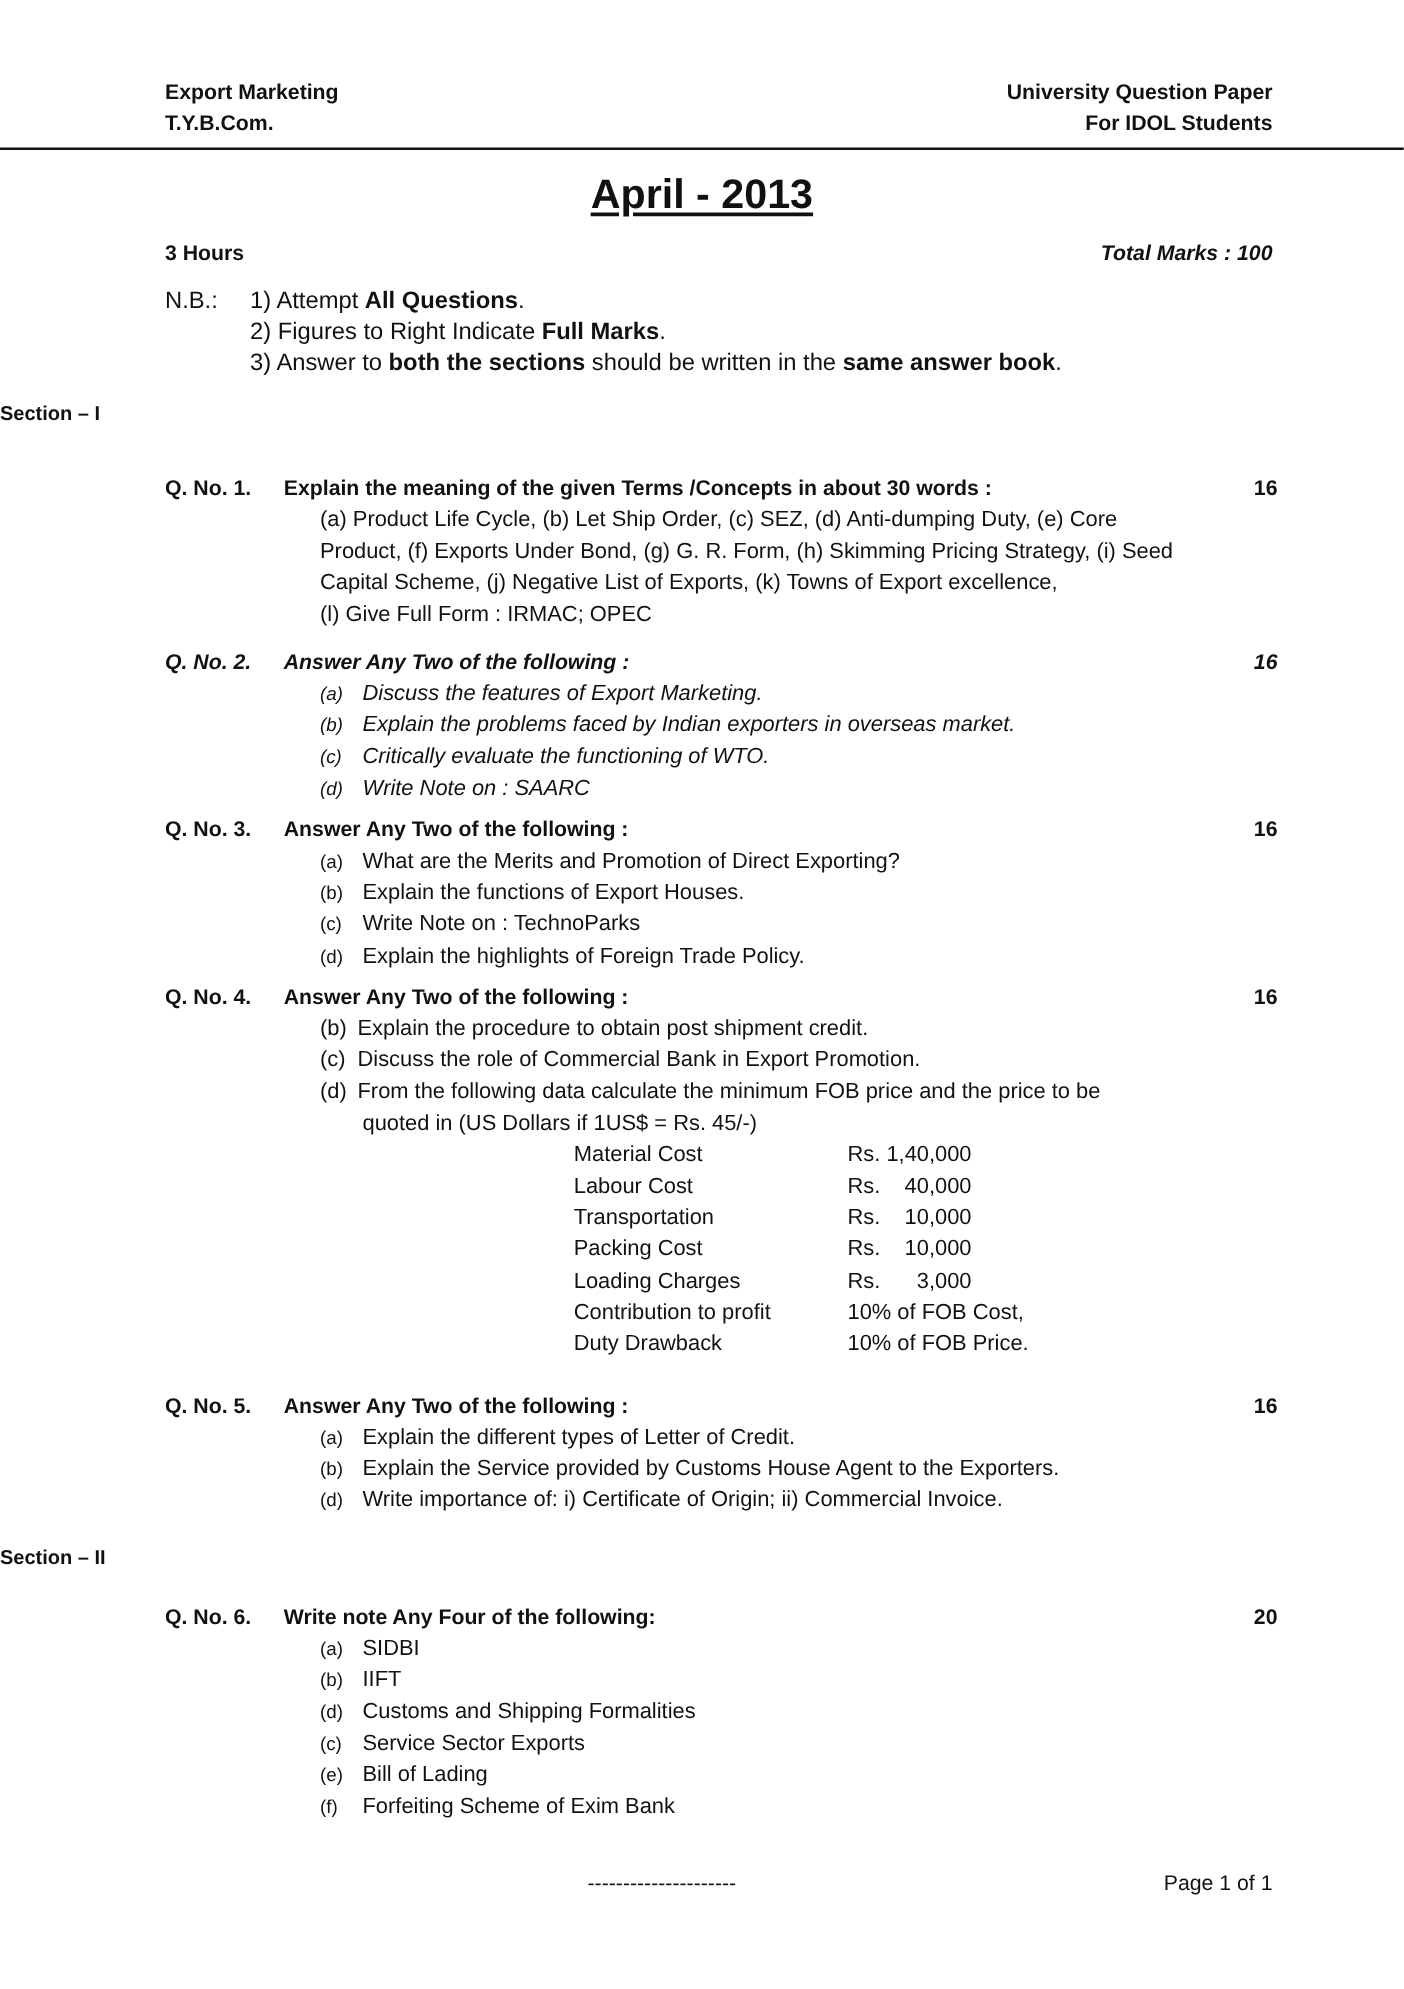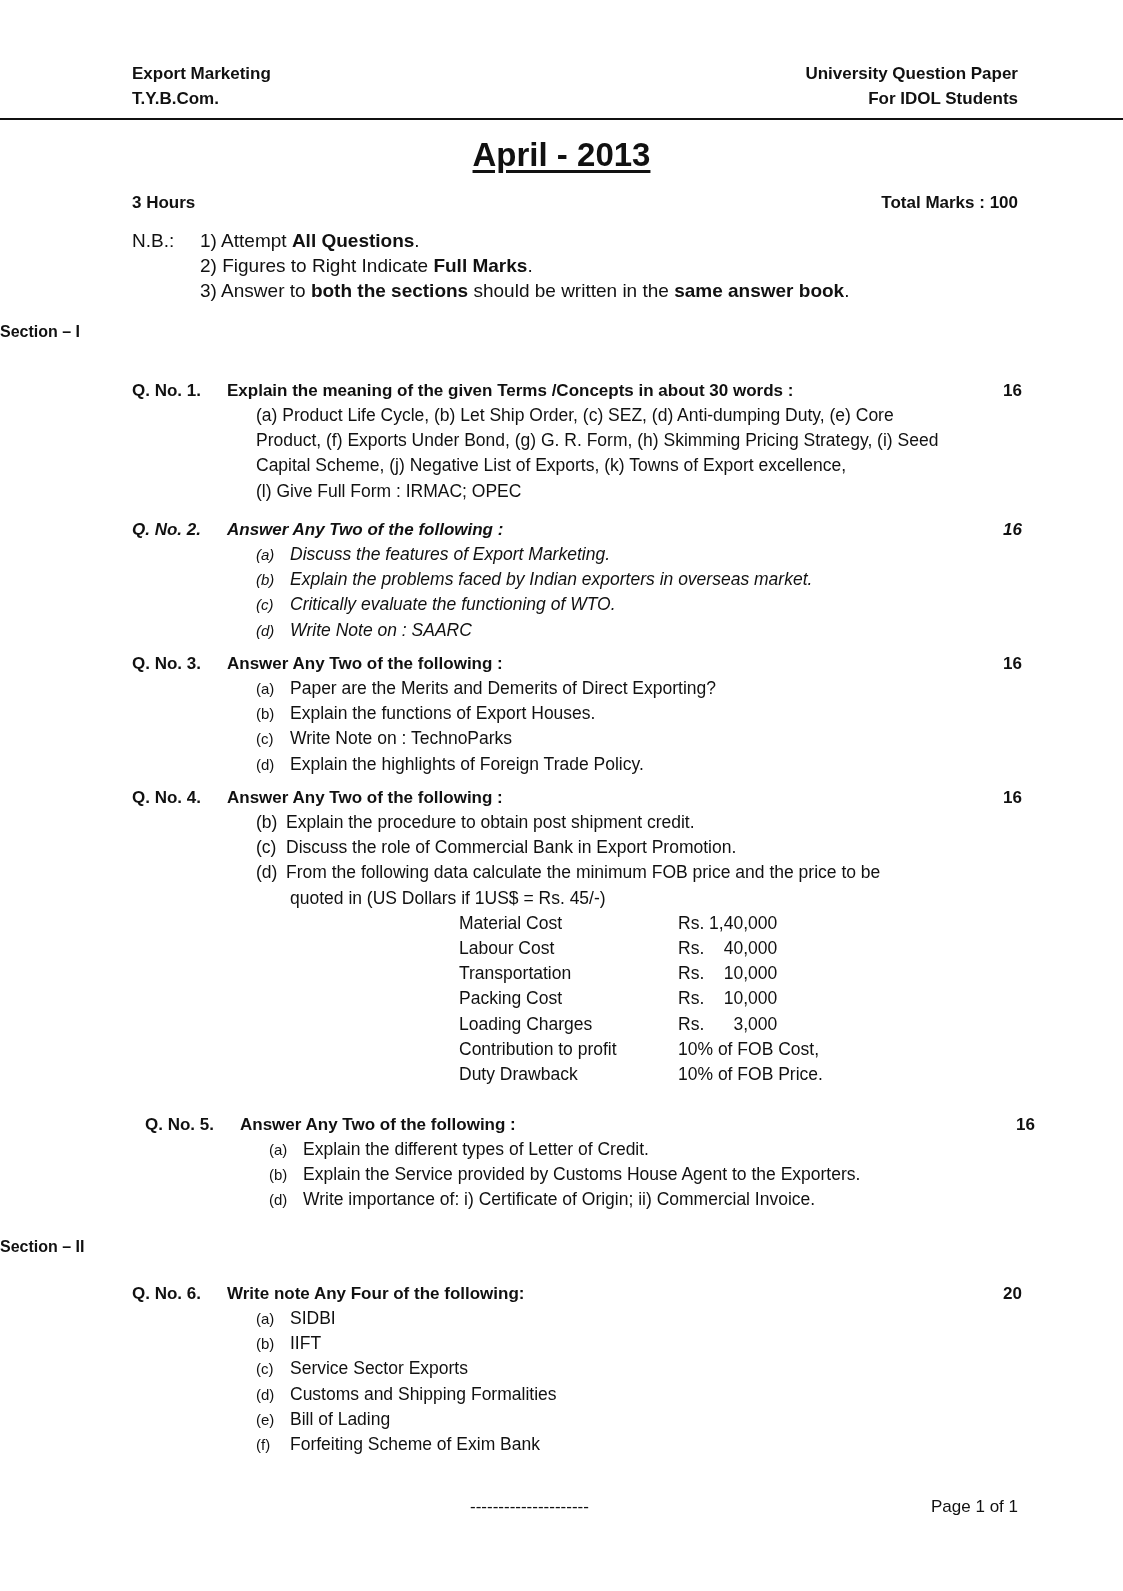--- a/index.html
+++ b/index.html
@@ -5,21 +5,21 @@
   html, body { margin: 0; padding: 0; background: #ffffff; }
   body { width: 1123px; height: 1591px; position: relative; overflow: hidden; color: #111; font-family: "Liberation Sans", sans-serif; }
   .abs { position: absolute; }
   .hdr { font-weight: bold; font-size: 17px; line-height: 25px; }
   .hdr-left { left: 132px; top: 61px; }
   .hdr-right { right: 105px; top: 61px; text-align: right; }
   .rule { left: 0; width: 1123px; top: 118px; height: 2px; background: #111; }
   .title { left: 0; width: 1123px; top: 136px; text-align: center; font-weight: bold; font-size: 33px; text-decoration: underline; text-underline-offset: 4px; }
   .meta { top: 193px; font-weight: bold; font-size: 17px; }
   .meta-left { left: 132px; }
-  .meta-right { right: 105px; }
+  .meta-right { right: 105px; font-style: italic; }
   .nb { left: 132px; top: 228px; font-size: 19px; line-height: 25px; }
   .nb-label { position: absolute; left: 0; top: 0; }
   .nb-list { position: absolute; left: 68px; top: 0; white-space: nowrap; }
   .nb-list div { height: 25px; }
   .section { left: 0; width: 1123px; text-align: left; font-weight: bold; font-size: 16px; }
   .q { left: 132px; width: 890px; font-size: 17px; line-height: 25px; }
   .q-head { position: relative; font-weight: bold; height: 25px; }
   .q-no { position: absolute; left: 0; top: 0; }
   .q-text { position: absolute; left: 95px; top: 0; }
   .q-marks { position: absolute; right: 0; top: 0; }
@@ -90,21 +90,21 @@
   </div>
 </div>
 
 <div class="abs q" style="top:651px;">
   <div class="q-head">
     <span class="q-no">Q. No. 3.</span>
     <span class="q-text">Answer Any Two of the following :</span>
     <span class="q-marks">16</span>
   </div>
   <div class="q-body">
-    <div class="opt"><span class="opt-tag">(a)</span><span>Paper are the Merits and Demerits of Direct Exporting?</span></div>
+    <div class="opt"><span class="opt-tag">(a)</span><span>What are the Merits and Promotion of Direct Exporting?</span></div>
     <div class="opt"><span class="opt-tag">(b)</span><span>Explain the functions of Export Houses.</span></div>
     <div class="opt"><span class="opt-tag">(c)</span><span>Write Note on : TechnoParks</span></div>
     <div class="opt"><span class="opt-tag">(d)</span><span>Explain the highlights of Foreign Trade Policy.</span></div>
   </div>
 </div>
 
 <div class="abs q" style="top:785px;">
   <div class="q-head">
     <span class="q-no">Q. No. 4.</span>
     <span class="q-text">Answer Any Two of the following :</span>
@@ -143,21 +143,21 @@
           </tr>
       <tr>
             <td class="lbl">Duty Drawback</td>
             <td>10% of FOB Price.</td>
           </tr>
     </tbody>
       </table>
   </div>
 </div>
 
-<div class="abs q" style="top:1112px;margin-left:13px;">
+<div class="abs q" style="top:1112px;">
   <div class="q-head">
     <span class="q-no">Q. No. 5.</span>
     <span class="q-text">Answer Any Two of the following :</span>
     <span class="q-marks">16</span>
   </div>
   <div class="q-body">
     <div class="opt"><span class="opt-tag">(a)</span><span>Explain the different types of Letter of Credit.</span></div>
     <div class="opt"><span class="opt-tag">(b)</span><span>Explain the Service provided by Customs House Agent to the Exporters.</span></div>
     <div class="opt"><span class="opt-tag">(d)</span><span>Write importance of: i) Certificate of Origin; ii) Commercial Invoice.</span></div>
   </div>
@@ -167,21 +167,21 @@
 
 <div class="abs q" style="top:1281px;">
   <div class="q-head">
     <span class="q-no">Q. No. 6.</span>
     <span class="q-text">Write note Any Four of the following:</span>
     <span class="q-marks">20</span>
   </div>
   <div class="q-body">
     <div class="opt"><span class="opt-tag">(a)</span><span>SIDBI</span></div>
     <div class="opt"><span class="opt-tag">(b)</span><span>IIFT</span></div>
+    <div class="opt"><span class="opt-tag">(d)</span><span>Customs and Shipping Formalities</span></div>
     <div class="opt"><span class="opt-tag">(c)</span><span>Service Sector Exports</span></div>
-    <div class="opt"><span class="opt-tag">(d)</span><span>Customs and Shipping Formalities</span></div>
     <div class="opt"><span class="opt-tag">(e)</span><span>Bill of Lading</span></div>
     <div class="opt"><span class="opt-tag">(f)</span><span>Forfeiting Scheme of Exim Bank</span></div>
   </div>
 </div>
 
 <div class="abs footer-dash">---------------------</div>
 <div class="abs footer-page">Page 1 of 1</div>
 
 </body></html>

